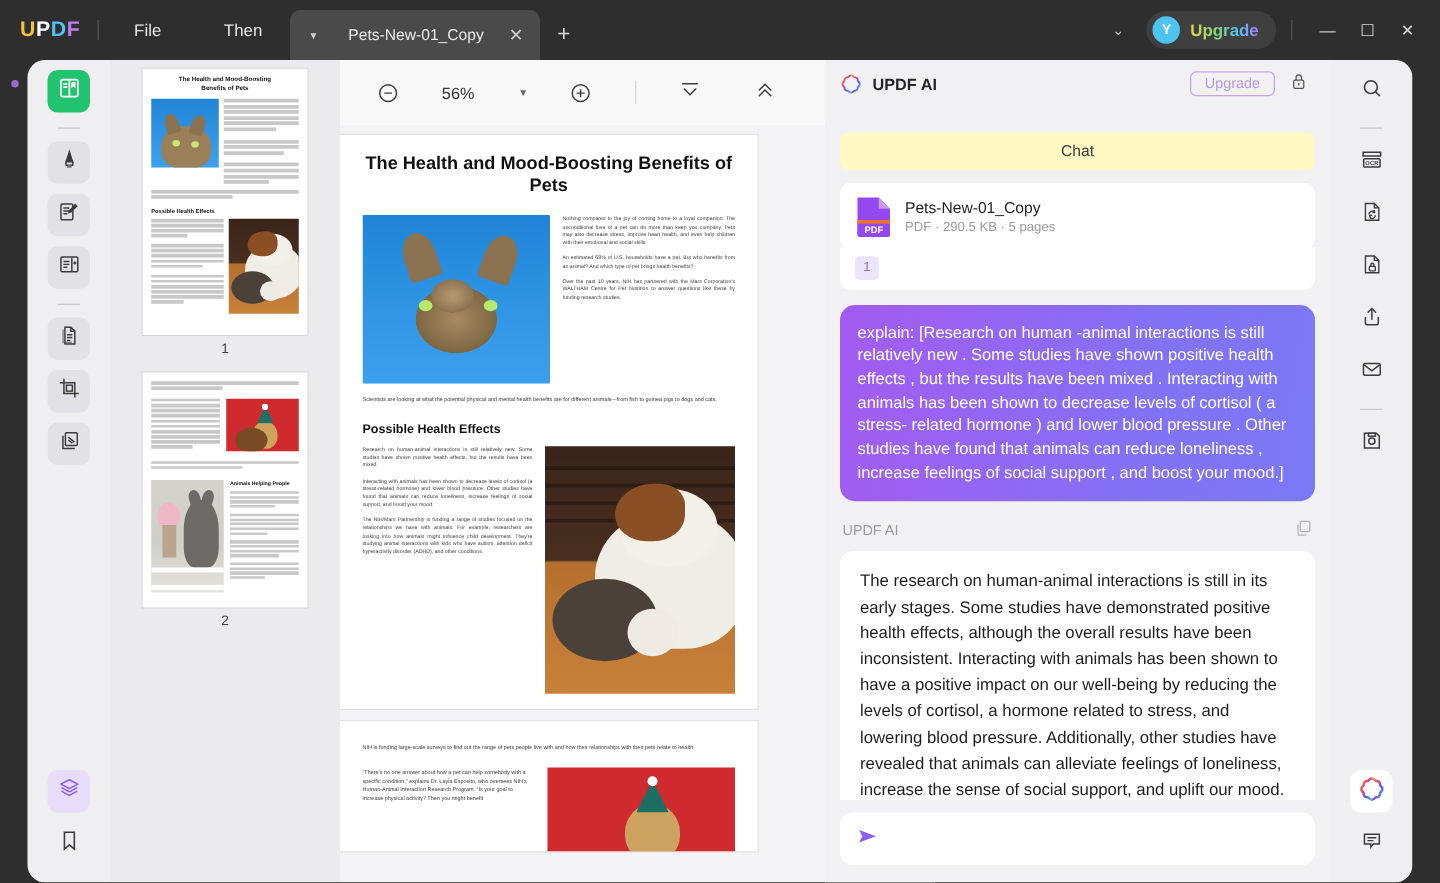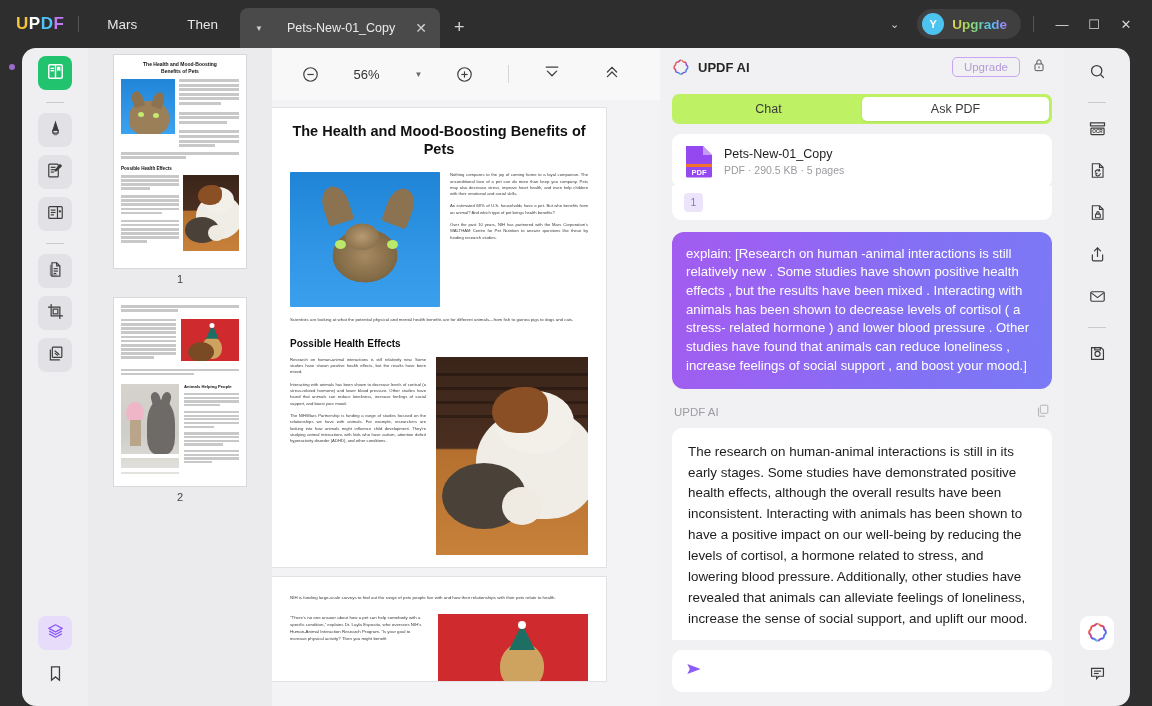--- a/index.html
+++ b/index.html
@@ -189,21 +189,21 @@
   .ai-head { height: 38px; display: flex; align-items: center; padding: 0 12px; flex-shrink: 0; }
   .ai-logo { width: 18px; height: 18px; margin-right: 8px; }
   .ai-title { font-size: 13px; font-weight: bold; color: #262626; }
   .ai-upgrade {
     margin-left: auto; border: 1px solid #c9a4f2; border-radius: 5px;
     padding: 3px 11px; font-size: 11.5px; color: #b49ada;
   }
   .ai-lock { width: 26px; display: flex; justify-content: center; color: #555; margin-left: 6px; }
 
   .seg {
-    margin: 8px 12px 10px; height: 30px; background: #bef264; border-radius: 7px;
+    margin: 20px 12px 10px; height: 30px; background: #fef9c3; border-radius: 7px;
     display: flex; padding: 3px; flex-shrink: 0;
   }
   .seg-btn { flex: 1; display: flex; align-items: center; justify-content: center; font-size: 12.5px; color: #3a3a3a; border-radius: 5px; }
   .seg-btn.on { background: #fff; box-shadow: 0 1px 2px rgba(0,0,0,.08); }
 
   .ai-scroll { flex: 1; overflow: hidden; padding: 0 12px; }
   .file-card {
     background: #fff; border-radius: 9px; padding: 10px 12px; display: flex; align-items: center; gap: 10px;
   }
   .pdf-ico { width: 30px; height: 34px; position: relative; flex-shrink: 0; }
@@ -257,21 +257,21 @@
 </head>
 <body>
 
 <div id="app">
 
   <div class="titlebar">
     <div class="logo">
       <span class="u">U</span><span class="p">P</span><span class="d">D</span><span class="f">F</span>
     </div>
     <div class="tb-divider"></div>
-    <div class="menu-item">Mars</div>
+    <div class="menu-item">File</div>
     <div class="menu-item" style="margin-left:22px">Then</div>
 
     <div class="tabstrip">
       <div class="tab">
         <div class="tab-caret">▼</div>
         <div class="tab-title">Pets-New-01_Copy</div>
         <div class="tab-close">✕</div>
       </div>
       <div class="tab-new">+</div>
     </div>
@@ -641,21 +641,20 @@
               <rect x="6" y="10.5" width="12" height="10" rx="1.5"></rect>
               <path d="M8.8 10.5 V7.5 a3.2 3.2 0 0 1 6.4 0 v3"></path>
               <line x1="12" y1="14" x2="12" y2="17"></line>
             </svg>
           </span>
         </div>
       </div>
 
       <div class="seg">
         <div class="seg-btn">Chat</div>
-        <div class="seg-btn on">Ask PDF</div>
       </div>
 
       <div class="ai-scroll">
         <div class="file-card">
           <div class="pdf-ico">
             <svg width="30" height="34" viewBox="0 0 30 34">
               <path d="M2 2 h17 l9 9 v21 a1.5 1.5 0 0 1 -1.5 1.5 H3.5 A1.5 1.5 0 0 1 2 32 Z" fill="#9548ef"></path>
               <path d="M19 2 l9 9 h-9 Z" fill="#c69bf7"></path>
               <rect x="2" y="20" width="26" height="3" fill="#f2722b"></rect>
               <rect x="2" y="23" width="26" height="9.5" rx="1" fill="#9548ef"></rect>

